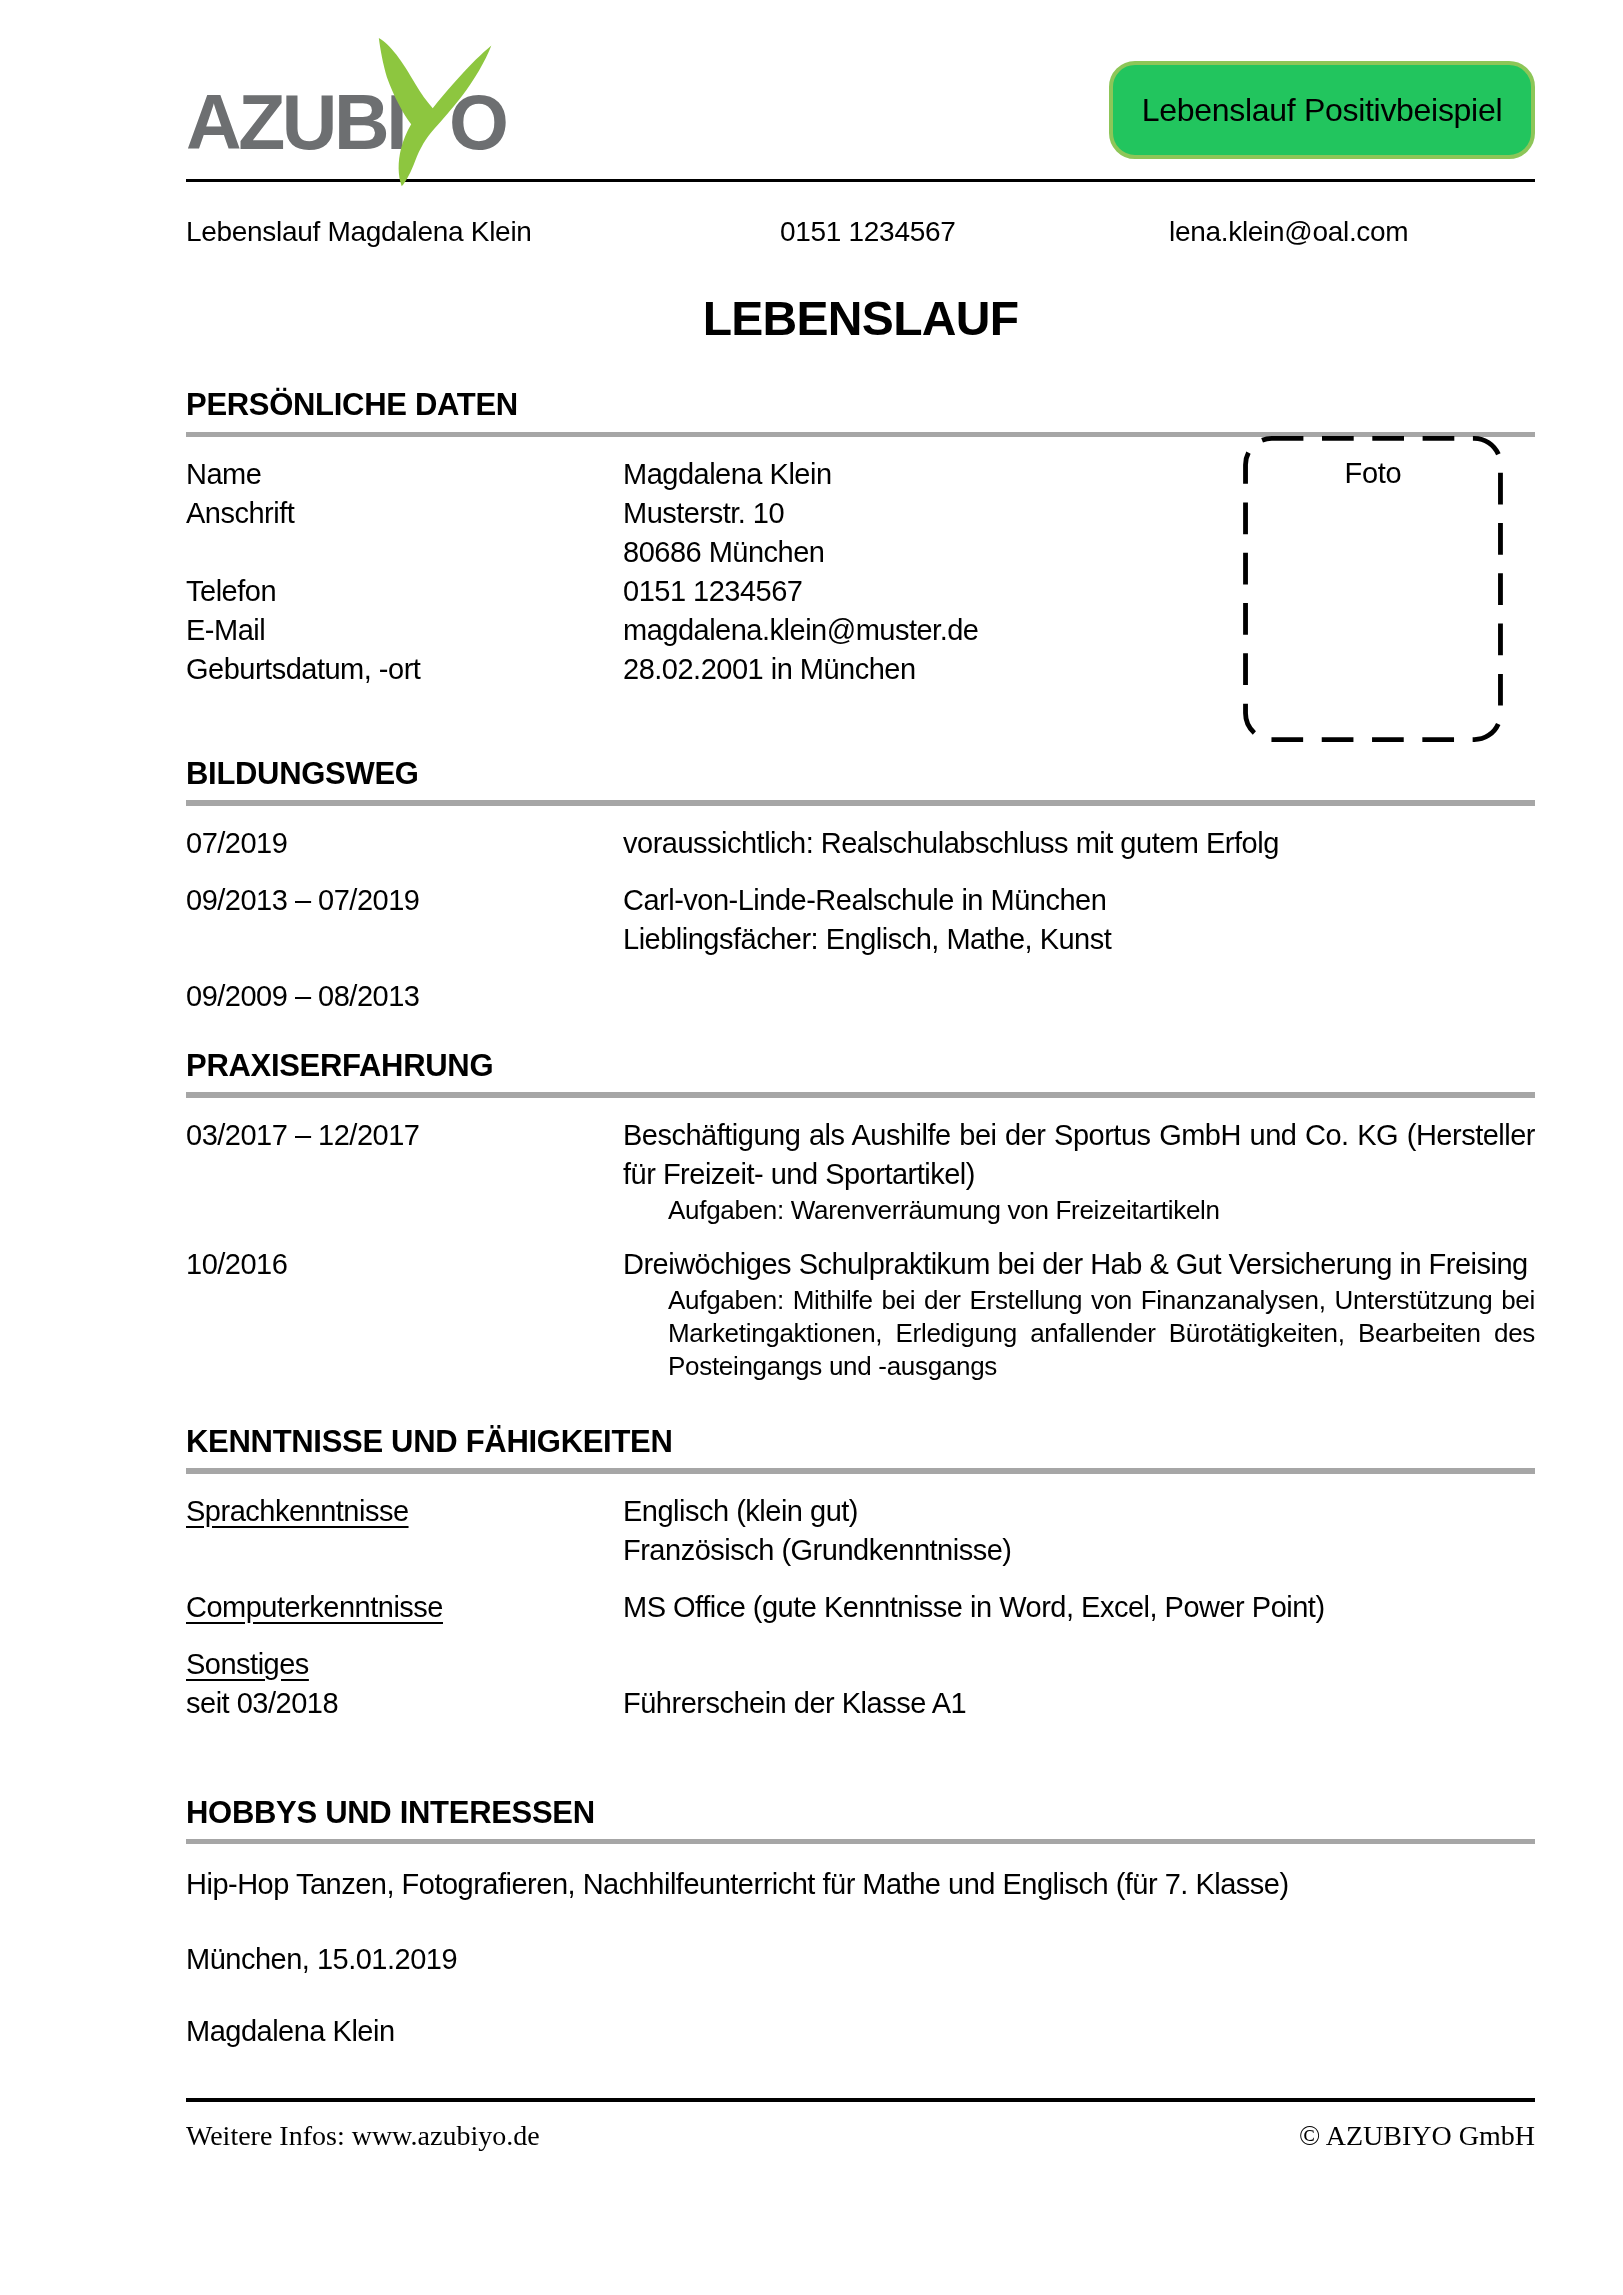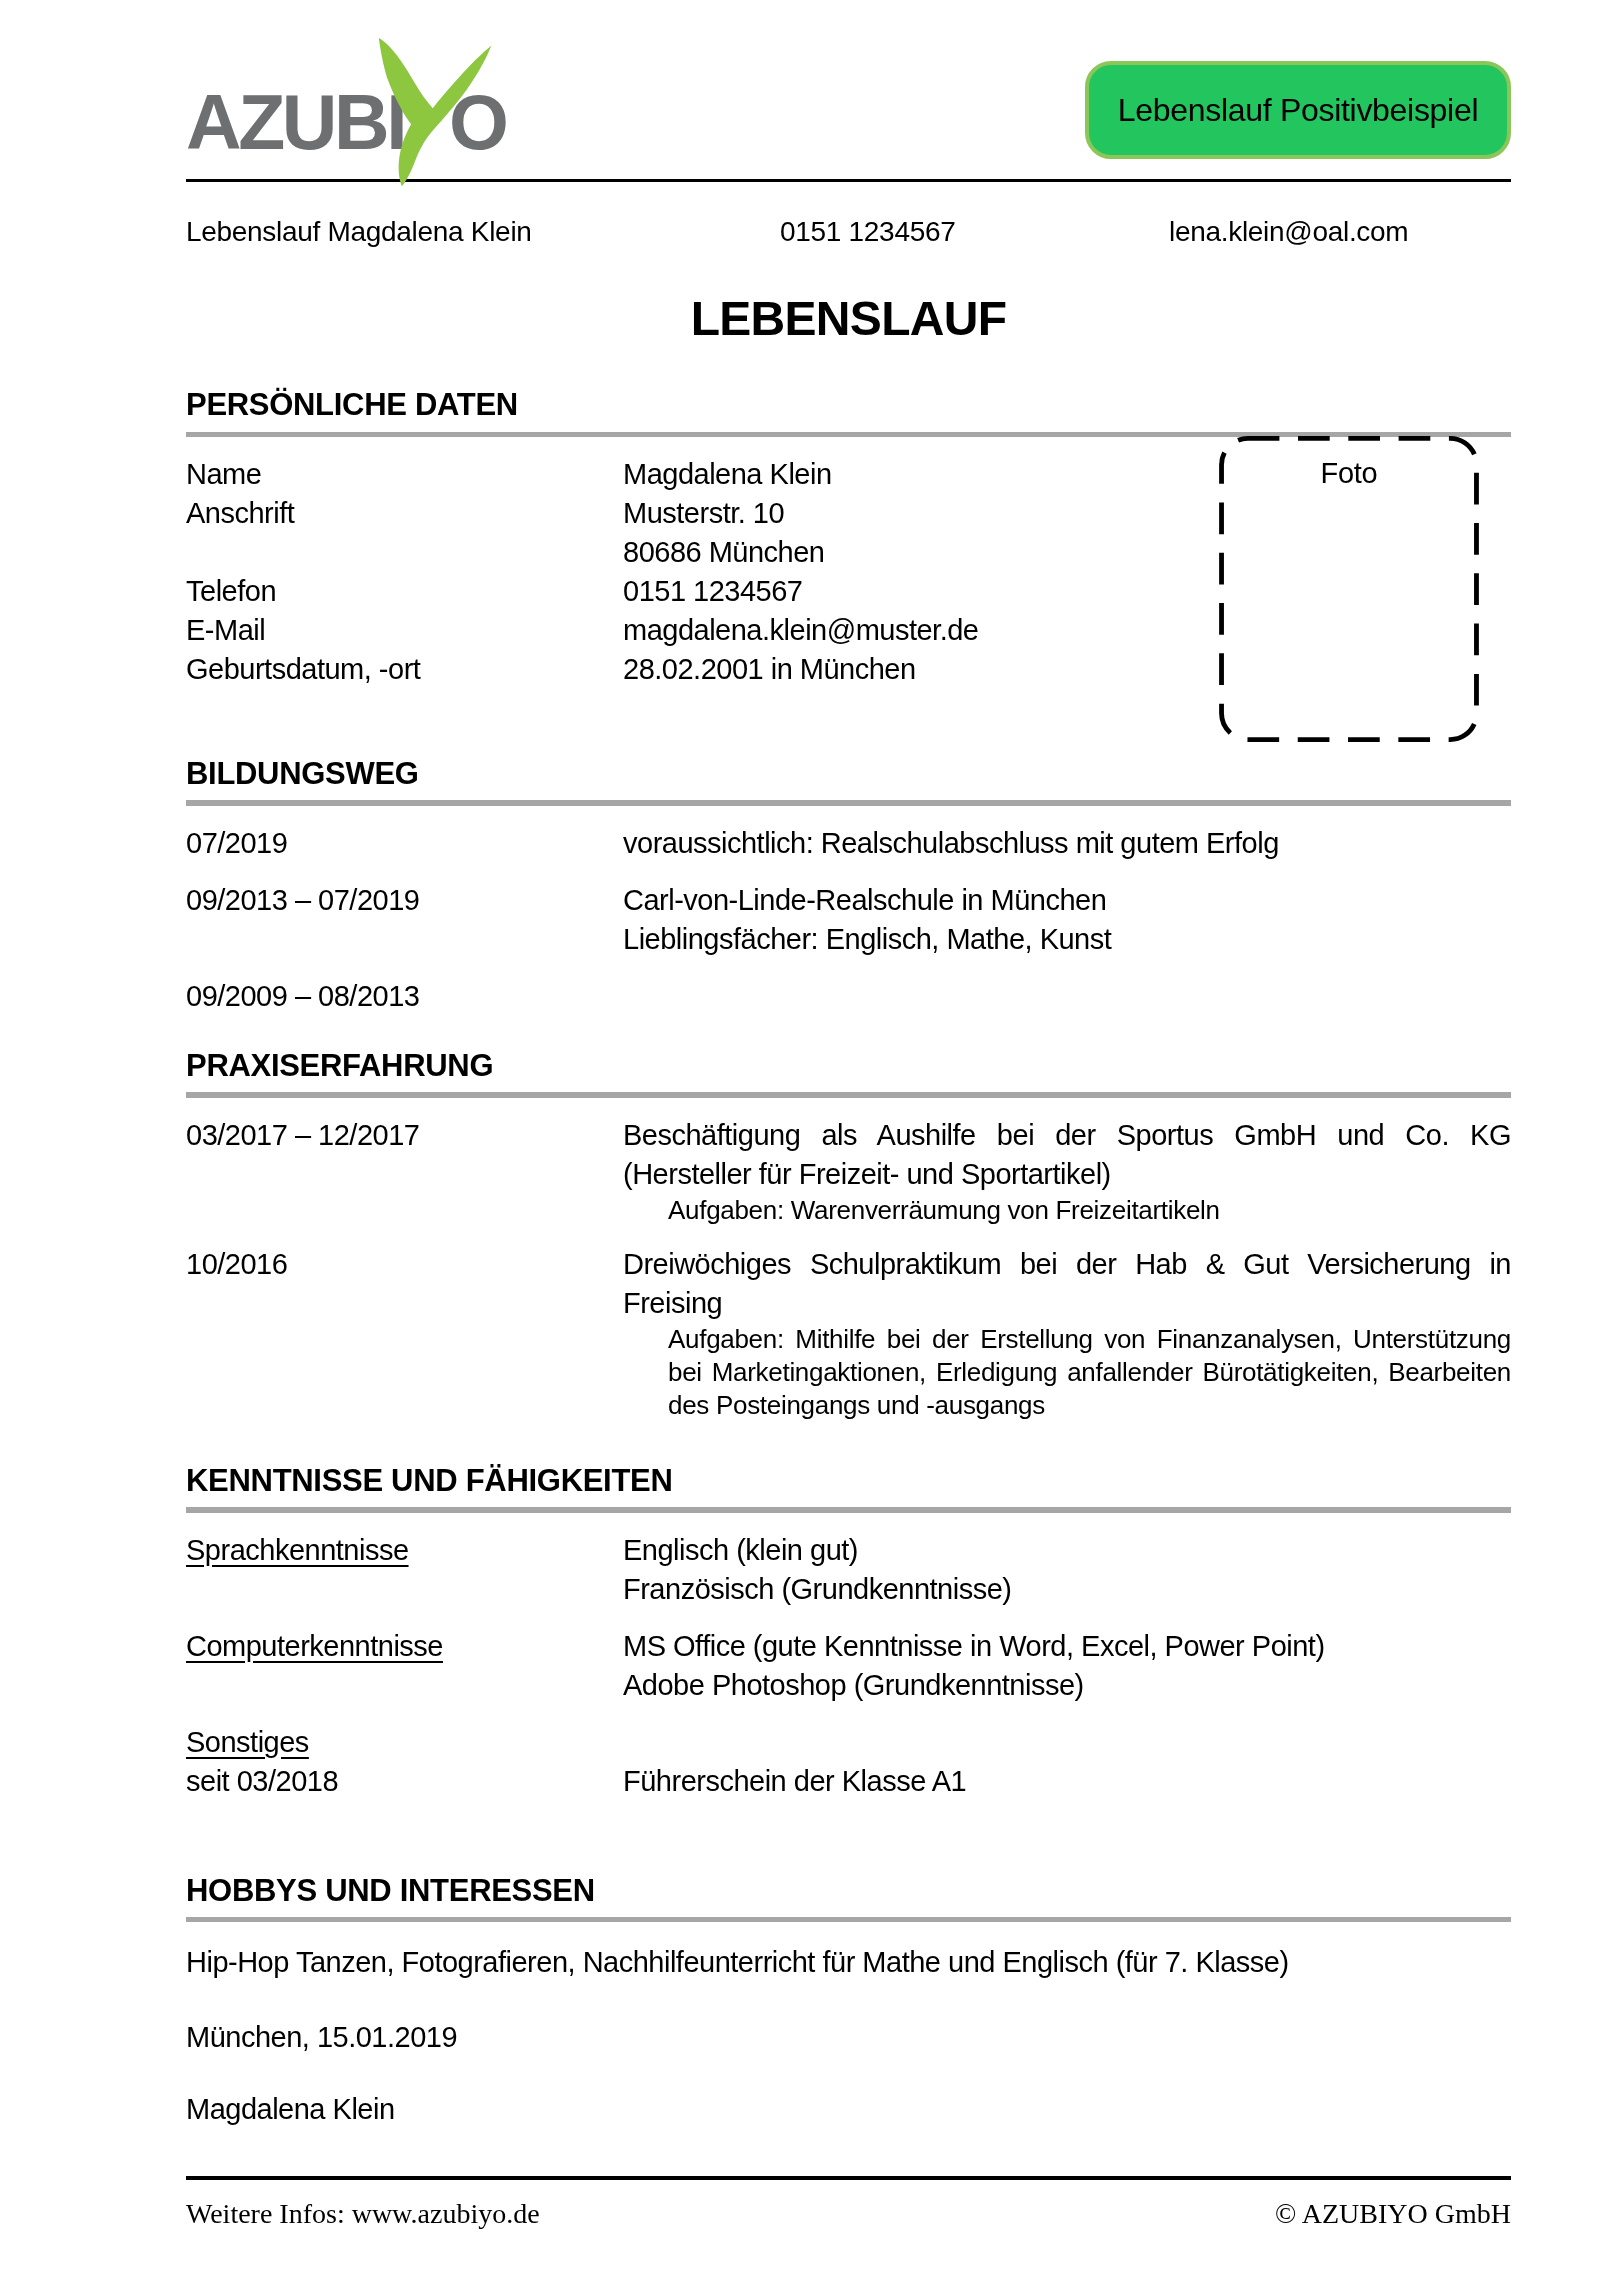--- a/index.html
+++ b/index.html
@@ -5,21 +5,21 @@
   html,body{margin:0;padding:0;background:#ffffff;}
   body{
     width:1623px;height:2295px;
     font-family:"Liberation Sans",sans-serif;
     color:#000;
     position:relative;
   }
   .page{
     box-sizing:border-box;
     width:1623px;height:2295px;
-    padding:39px 112px 0 186px;
+    padding:39px 88px 0 186px;
     position:relative;
     overflow:hidden;
   }
 
   
   .header{display:flex;justify-content:space-between;align-items:flex-start;height:140px;}
   .logo{position:relative;width:344px;height:140px;}
   .logo-azubi,.logo-o{
     position:absolute;bottom:18px;
     font-size:77px;font-weight:bold;color:#6d6f71;
@@ -218,24 +218,20 @@
       </div>
       <div class="row">
         <span></span>
         <span class="val">Französisch (Grundkenntnisse)</span>
       </div>
       <div class="gap"></div>
       <div class="row">
         <span><span class="skill-label">Computerkenntnisse</span></span>
         <span class="val">MS Office (gute Kenntnisse in Word, Excel, Power Point)</span>
       </div>
-      <div class="row">
-        <span></span>
-        <span class="val">Adobe Photoshop (Grundkenntnisse)</span>
-      </div>
       <div class="gap"></div>
       <div class="row">
         <span><span class="skill-label">Sonstiges</span></span>
         <span></span>
       </div>
       <div class="row">
         <span>seit 03/2018</span>
         <span class="val">Führerschein der Klasse A1</span>
       </div>
     </div>

